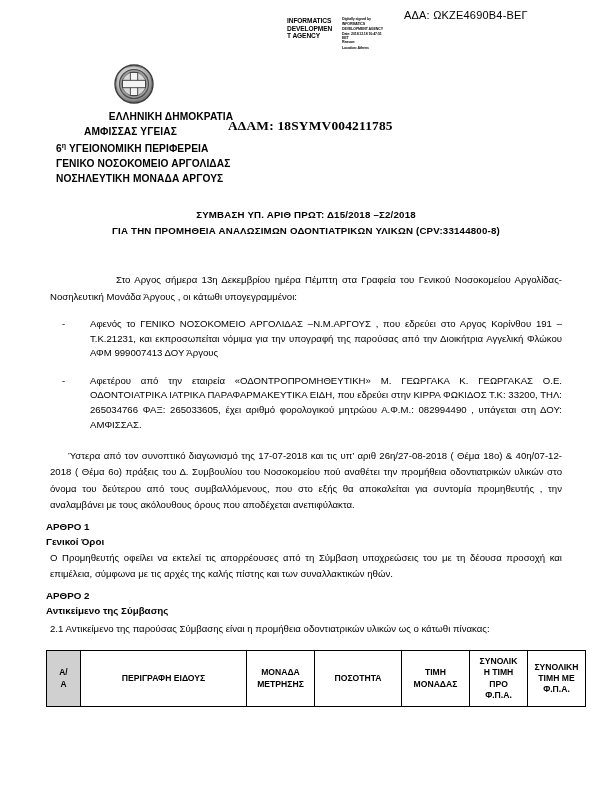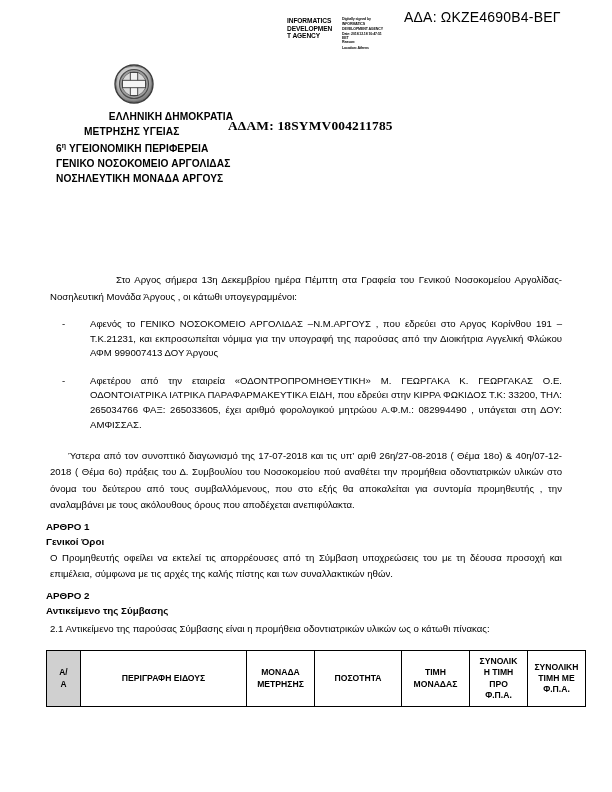--- a/index.html
+++ b/index.html
@@ -20,21 +20,21 @@
     width: 612px;
     height: 792px;
     box-sizing: border-box;
   }
 
   
   .ada-line {
     position: absolute;
     top: 9px;
     left: 404px;
-    font-size: 14px;
+    font-size: 11px;
     letter-spacing: 0.2px;
     white-space: nowrap;
   }
   .sig-stamp {
     position: absolute;
     top: 17px;
     left: 287px;
     display: flex;
     align-items: flex-start;
     gap: 3px;
@@ -248,28 +248,32 @@
         <path d="M5 14 Q2.5 21 5 28"></path>
         <path d="M39 14 Q41.5 21 39 28"></path>
         <path d="M13 4.5 Q22 1.5 31 4.5"></path>
         <path d="M13 37.5 Q22 40.5 31 37.5"></path>
       </g>
     </svg>
   </div>
 
   <div class="org-block">
     <div class="org-line-1">ΕΛΛΗΝΙΚΗ ΔΗΜΟΚΡΑΤΙΑ</div>
-    <div class="org-line-2">ΜΕΤΡΗΣΗΣ ΥΓΕΙΑΣ</div>
+    <div class="org-line-2">ΑΜΦΙΣΣΑΣ ΥΓΕΙΑΣ</div>
     <div class="org-line-3"><span>6</span><sup>η</sup><span> ΥΓΕΙΟΝΟΜΙΚΗ ΠΕΡΙΦΕΡΕΙΑ</span></div>
     <div class="org-line-4">ΓΕΝΙΚΟ ΝΟΣΟΚΟΜΕΙΟ ΑΡΓΟΛΙΔΑΣ</div>
     <div class="org-line-5">ΝΟΣΗΛΕΥΤΙΚΗ ΜΟΝΑΔΑ ΑΡΓΟΥΣ</div>
   </div>
 
   <div class="adam-line">ΑΔΑΜ: 18SYMV004211785</div>
 
+  <div class="contract-title">
+    <div>ΣΥΜΒΑΣΗ ΥΠ. ΑΡΙΘ ΠΡΩΤ: Δ15/2018 –Σ2/2018</div>
+    <div>ΓΙΑ ΤΗΝ ΠΡΟΜΗΘΕΙΑ  ΑΝΑΛΩΣΙΜΩΝ ΟΔΟΝΤΙΑΤΡΙΚΩΝ ΥΛΙΚΩΝ  (CPV:33144800-8)</div>
+  </div>
 
   <div class="body-para p-intro"><span class="indent"></span><span>Στο Αργος σήμερα 13η Δεκεμβρίου   ημέρα Πέμπτη   στα Γραφεία του Γενικού Νοσοκομείου Αργολίδας-Νοσηλευτική Μονάδα  Άργους , οι κάτωθι υπογεγραμμένοι:</span></div>
 
   <div class="bullets">
     <div class="bullet">
       <span class="dash">-</span>
       <span class="btext">Αφενός το ΓΕΝΙΚΟ ΝΟΣΟΚΟΜΕΙΟ ΑΡΓΟΛΙΔΑΣ –Ν.Μ.ΑΡΓΟΥΣ   ,   που εδρεύει στο Αργος Κορίνθου 191  – Τ.Κ.21231, και εκπροσωπείται νόμιμα για την υπογραφή της παρούσας από την Διοικήτρια Αγγελική  Φλώκου  ΑΦΜ 999007413 ΔΟΥ  Άργους</span>
     </div>
     <div class="bullet">
       <span class="dash">-</span>

